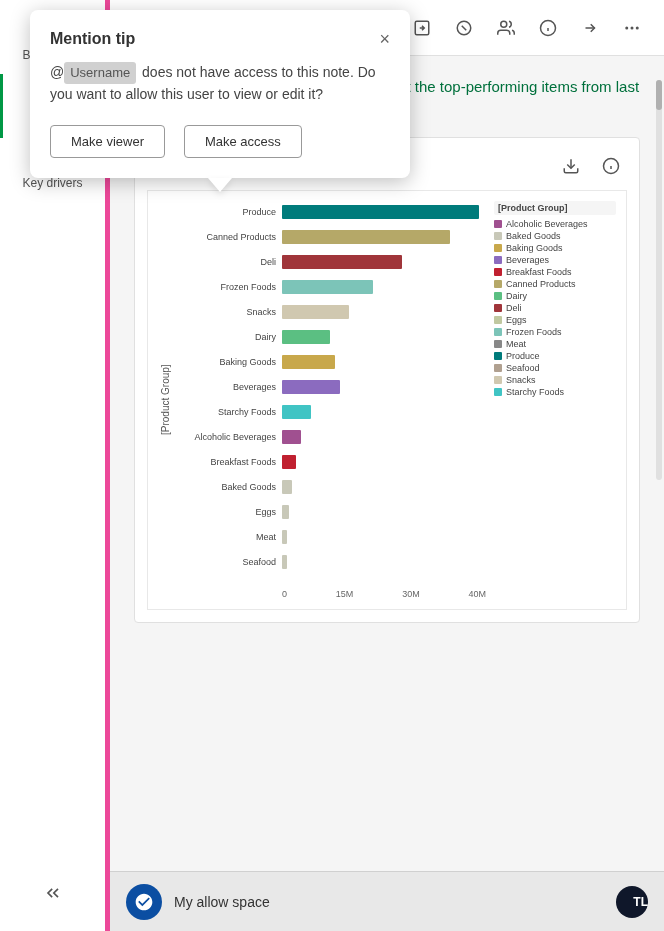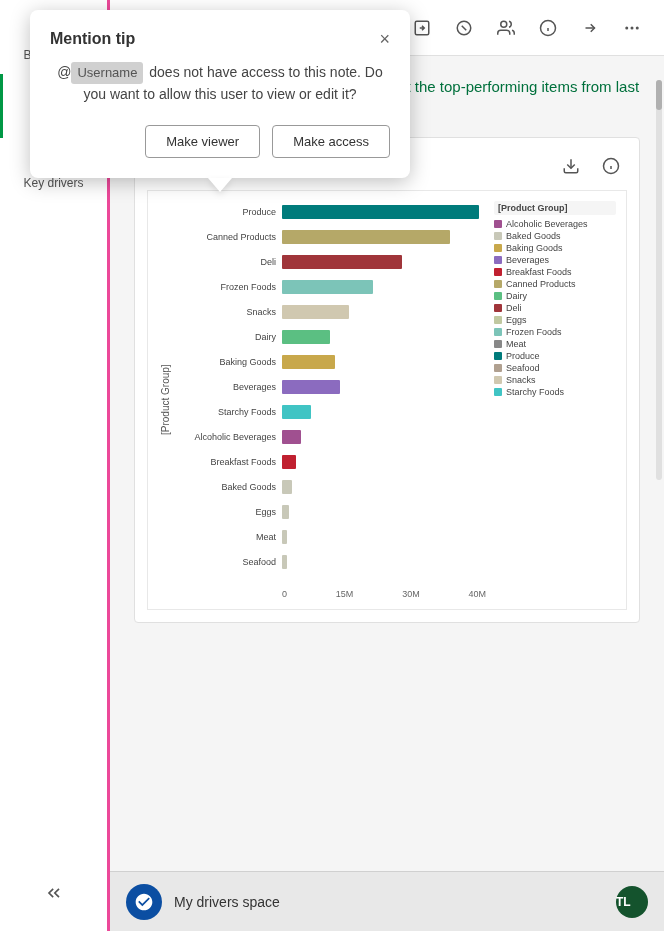--- a/index.html
+++ b/index.html
@@ -17,21 +17,21 @@
       display: flex;
       width: 664px;
       height: 931px;
       position: relative;
     }
 
     
     .sidebar {
       width: 110px;
       background: #fff;
-      border-right: 3px solid #ec4899;
+      border-right: 5px solid #ec4899;
       display: flex;
       flex-direction: column;
       align-items: center;
       padding-top: 10px;
       flex-shrink: 0;
       height: 100%;
     }
 
     .sidebar-item {
       display: flex;
@@ -314,24 +314,24 @@
     .space-name {
       font-size: 14px;
       color: #333;
       font-weight: 500;
     }
 
     .avatar {
       width: 32px;
       height: 32px;
       border-radius: 50%;
-      background: #14532d;
-      display: flex;
-      align-items: center;
-      justify-content: flex-start;
+      background: #0f172a;
+      display: flex;
+      align-items: center;
+      justify-content: flex-end;
       color: #fff;
       font-size: 12px;
       font-weight: bold;
       margin-left: auto;
     }
 
     
     .mention-tip-dialog {
       position: absolute;
       top: 10px;
@@ -365,37 +365,36 @@
       background: none;
       border: none;
       line-height: 1;
     }
 
     .dialog-body {
       font-size: 14px;
       color: #444;
       margin-bottom: 20px;
       line-height: 1.5;
-      text-align: center;
     }
 
     .dialog-user-chip {
       display: inline-block;
       background: #d0d0d0;
       border-radius: 3px;
       padding: 1px 6px;
       font-size: 13px;
       color: #555;
       margin-right: 2px;
     }
 
     .dialog-actions {
       display: flex;
-      gap: 12px;
-      justify-content: flex-end;
+      gap: 19px;
+      justify-content: flex-start;
     }
 
     .btn-outline {
       padding: 8px 20px;
       border: 1px solid #999;
       background: #fff;
       border-radius: 4px;
       cursor: pointer;
       font-size: 13px;
       color: #333;
@@ -669,21 +668,21 @@
       </div>
 
     </div>
 
     <div class="bottom-bar">
       <div class="app-icon">
         <svg viewBox="0 0 24 24" fill="white" width="20" height="20">
           <path d="M12 2C6.48 2 2 6.48 2 12s4.48 10 10 10 10-4.48 10-10S17.52 2 12 2zm-2 15l-5-5 1.41-1.41L10 14.17l7.59-7.59L19 8l-9 9z"></path>
         </svg>
       </div>
-      <span class="space-name">My drivers space</span>
+      <span class="space-name">My allow space</span>
       <div class="avatar">
         <span>TL</span>
       </div>
     </div>
 
     <div style="position:absolute; right:2px; top:80px; width:6px; height:400px; background:#e0e0e0; border-radius:3px;">
       <div style="width:6px; height:30px; background:#b0b0b0; border-radius:3px; margin-top:0;"></div>
     </div>
 
   </div>

